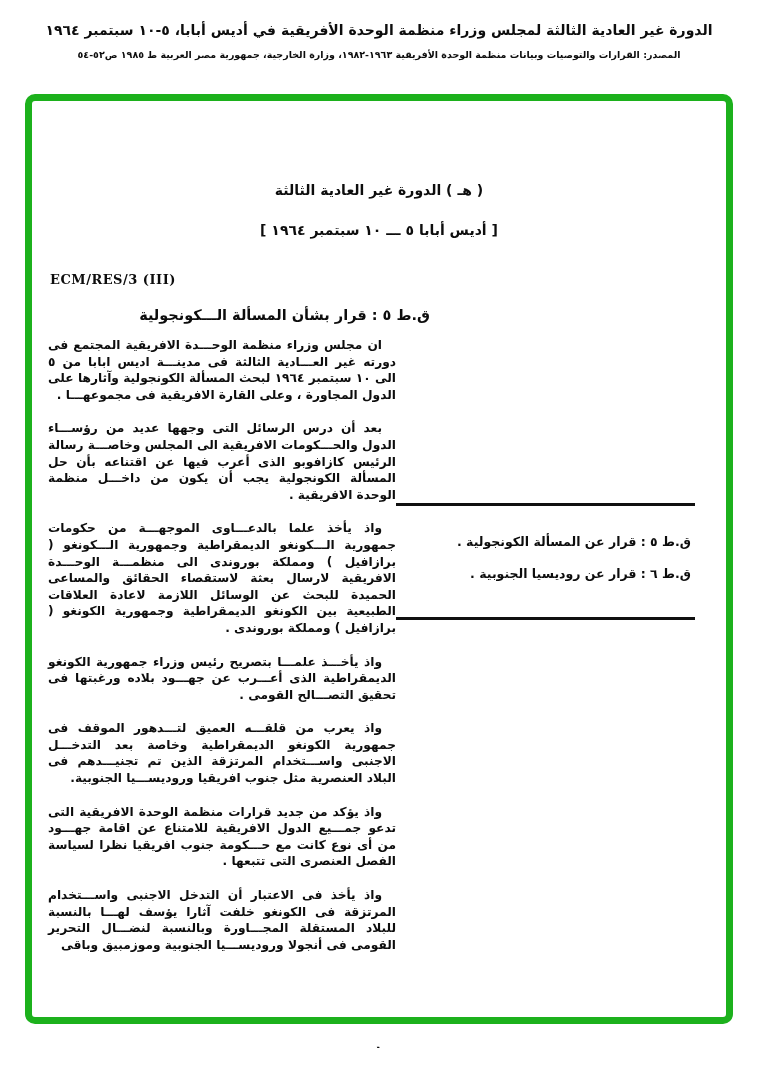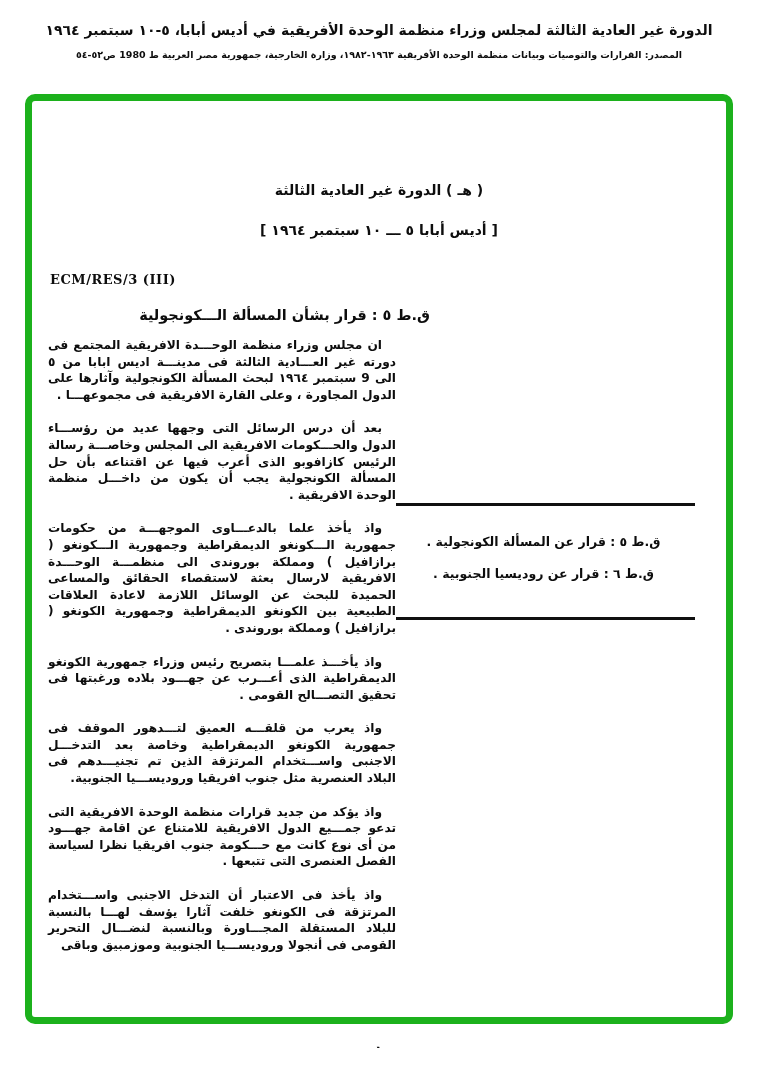--- a/index.html
+++ b/index.html
@@ -84,21 +84,21 @@
 
   
   .side-notes {
     position: absolute;
     left: 396px; top: 503px;
     width: 299px; height: 117px;
     box-sizing: border-box;
     border-top: 3px solid #101010;
     border-bottom: 3px solid #101010;
     direction: rtl;
-    text-align: center;
+    text-align: right;
     font-size: 12.5px;
     padding: 28px 4px 0 0;
   }
   .side-note { margin-bottom: 16px; line-height: 16px; }
 
   
   .page-number {
     position: absolute;
     top: 1043px; left: 0;
     width: 758px;
@@ -106,36 +106,36 @@
     font-size: 13px;
   }
 </style>
 </head>
 <body>
 
 <div class="page" style="color: rgb(13, 13, 13);">
 
   <div class="header">
     <div class="header-title">الدورة غير العادية الثالثة لمجلس وزراء منظمة الوحدة الأفريقية في أديس أبابا، ٥-١٠ سبتمبر ١٩٦٤</div>
-    <div class="header-source">المصدر: القرارات والتوصيات وبيانات منظمة الوحدة الأفريقية ١٩٦٣-١٩٨٢، وزارة الخارجية، جمهورية مصر العربية ط 1980 ص٥٢-٥٤</div>
+    <div class="header-source">المصدر: القرارات والتوصيات وبيانات منظمة الوحدة الأفريقية ١٩٦٣-١٩٨٢، وزارة الخارجية، جمهورية مصر العربية ط ١٩٨٥ ص٥٢-٥٤</div>
   </div>
 
   <div class="frame" style="border-color: rgb(28, 177, 28);"></div>
 
   <div class="session-heading">
     <div class="line">( هـ ) الدورة غير العادية الثالثة</div>
     <div class="line">[ أديس أبابا ٥ ـــ ١٠ سبتمبر ١٩٦٤ ]</div>
   </div>
 
   <div class="reference">ECM/RES/3 (III)</div>
 
   <div class="resolution-title">ق.ط ٥ : قرار بشأن المسألة الـــكونجولية</div>
 
   <div class="body-col">
-    <p>ان مجلس وزراء منظمة الوحـــدة الافريقية المجتمع فى دورته غير العـــادية الثالثة فى مدينـــة اديس ابابا من ٥ الى 9 سبتمبر ١٩٦٤ لبحث المسألة الكونجولية وآثارها على الدول المجاورة ، وعلى القارة الافريقية فى مجموعهـــا .</p>
+    <p>ان مجلس وزراء منظمة الوحـــدة الافريقية المجتمع فى دورته غير العـــادية الثالثة فى مدينـــة اديس ابابا من ٥ الى ١٠ سبتمبر ١٩٦٤ لبحث المسألة الكونجولية وآثارها على الدول المجاورة ، وعلى القارة الافريقية فى مجموعهـــا .</p>
     <p>بعد أن درس الرسائل التى وجهها عديد من رؤســـاء الدول والحـــكومات الافريقية الى المجلس وخاصـــة رسالة الرئيس كازافوبو الذى أعرب فيها عن اقتناعه بأن حل المسألة الكونجولية يجب أن يكون من داخـــل منظمة الوحدة الافريقية .</p>
     <p>واذ يأخذ علما بالدعـــاوى الموجهـــة من حكومات جمهورية الـــكونغو الديمقراطية وجمهورية الـــكونغو ( برازافيل ) ومملكة بوروندى الى منظمـــة الوحـــدة الافريقية لارسال بعثة لاستقصاء الحقائق والمساعى الحميدة للبحث عن الوسائل اللازمة لاعادة العلاقات الطبيعية بين الكونغو الديمقراطية وجمهورية الكونغو ( برازافيل ) ومملكة بوروندى .</p>
     <p>واذ يأخـــذ علمـــا بتصريح رئيس وزراء جمهورية الكونغو الديمقراطية الذى أعـــرب عن جهـــود بلاده ورغبتها فى تحقيق التصـــالح القومى .</p>
     <p>واذ يعرب من قلقـــه العميق لتـــدهور الموقف فى جمهورية الكونغو الديمقراطية وخاصة بعد التدخـــل الاجنبى واســـتخدام المرتزقة الذين تم تجنيـــدهم فى البلاد العنصرية مثل جنوب افريقيا وروديســـيا الجنوبية.</p>
     <p>واذ يؤكد من جديد قرارات منظمة الوحدة الافريقية التى تدعو جمـــيع الدول الافريقية للامتناع عن اقامة جهـــود من أى نوع كانت مع حـــكومة جنوب افريقيا نظرا لسياسة الفصل العنصرى التى تتبعها .</p>
     <p>واذ يأخذ فى الاعتبار أن التدخل الاجنبى واســـتخدام المرتزقة فى الكونغو خلفت آثارا يؤسف لهـــا بالنسبة للبلاد المستقلة المجـــاورة وبالنسبة لنضـــال التحرير القومى فى أنجولا وروديســـيا الجنوبية وموزمبيق وباقى</p>
   </div>
 
   <div class="side-notes">
     <div class="side-note">ق.ط ٥ : قرار عن المسألة الكونجولية .</div>

